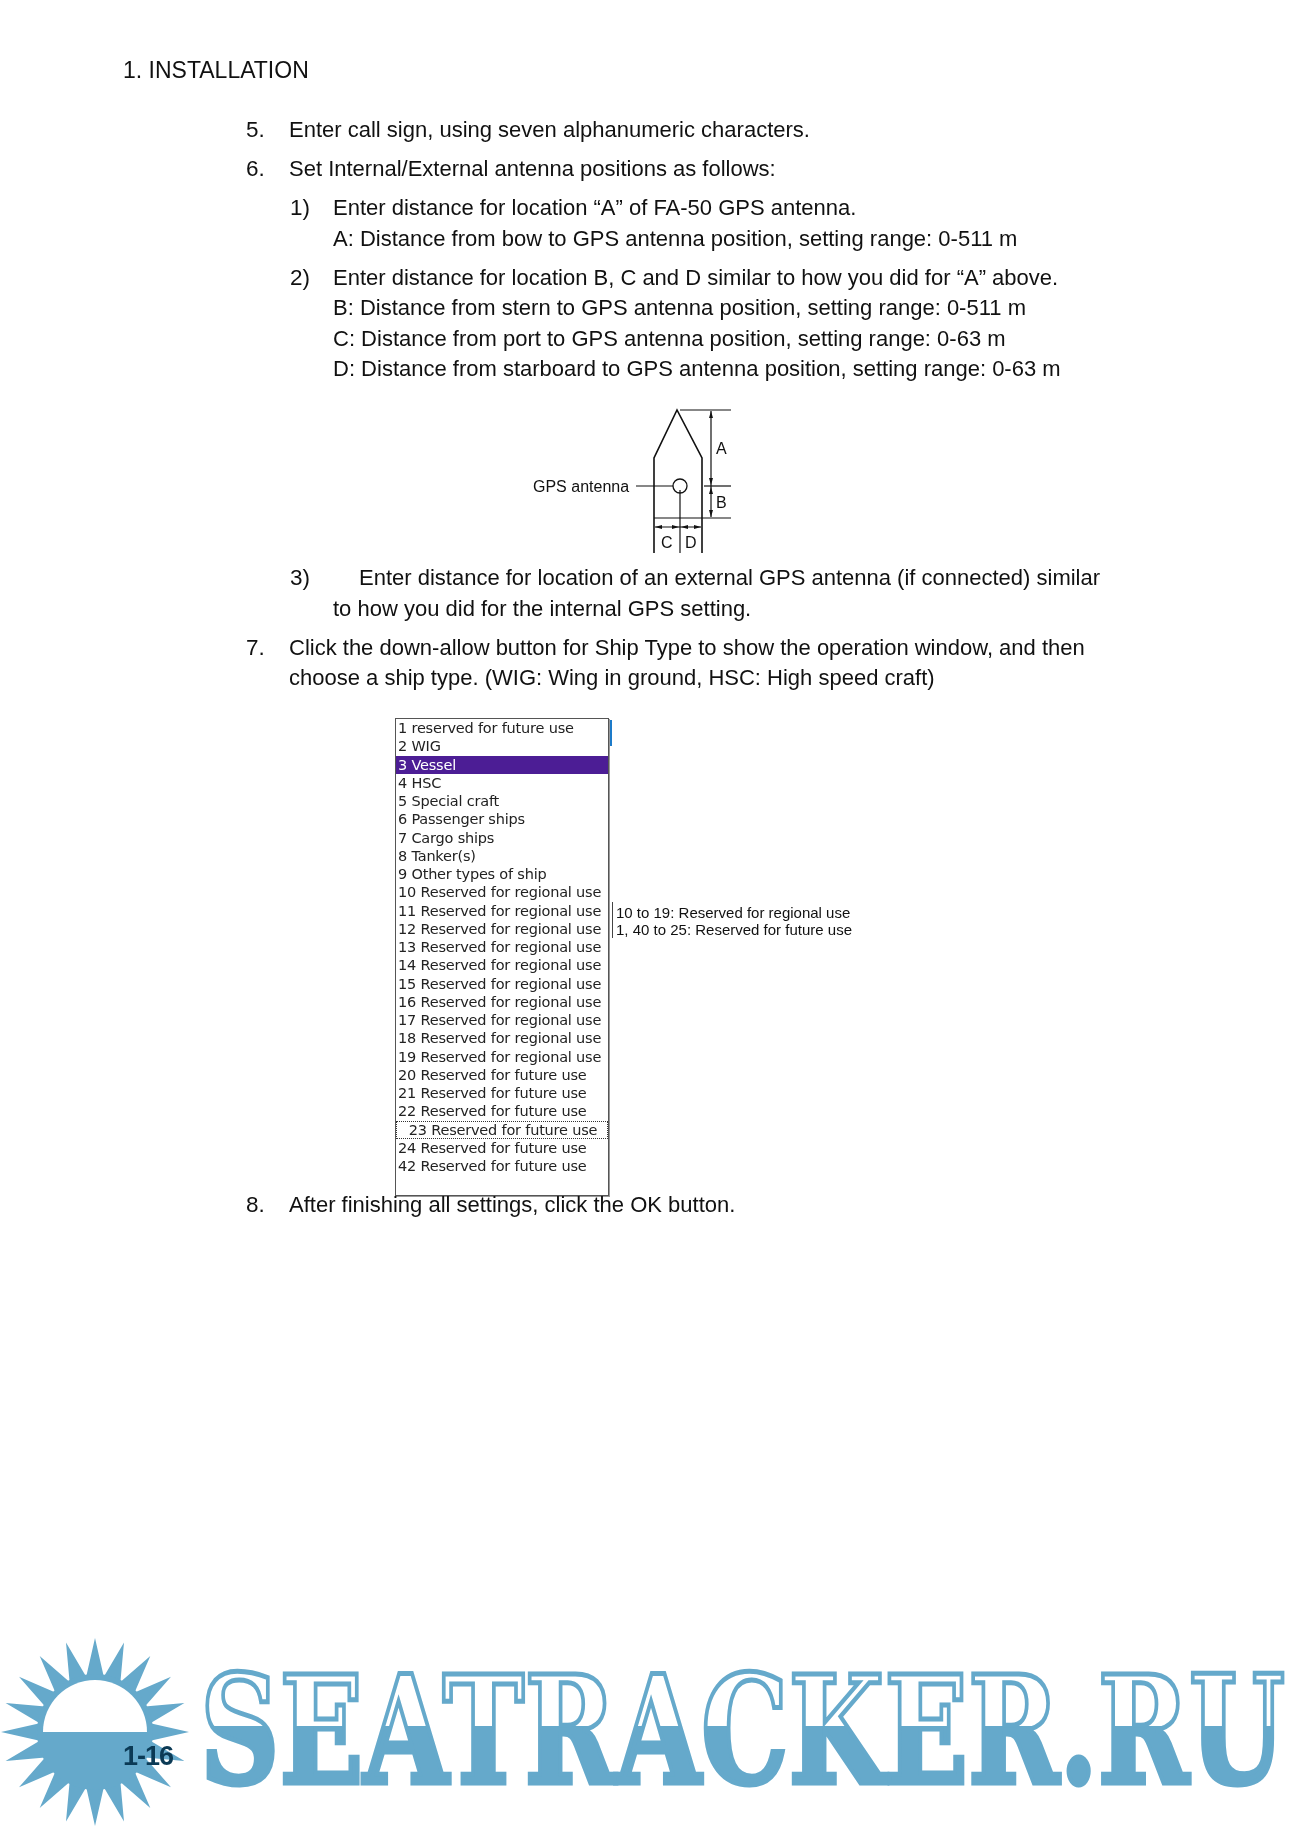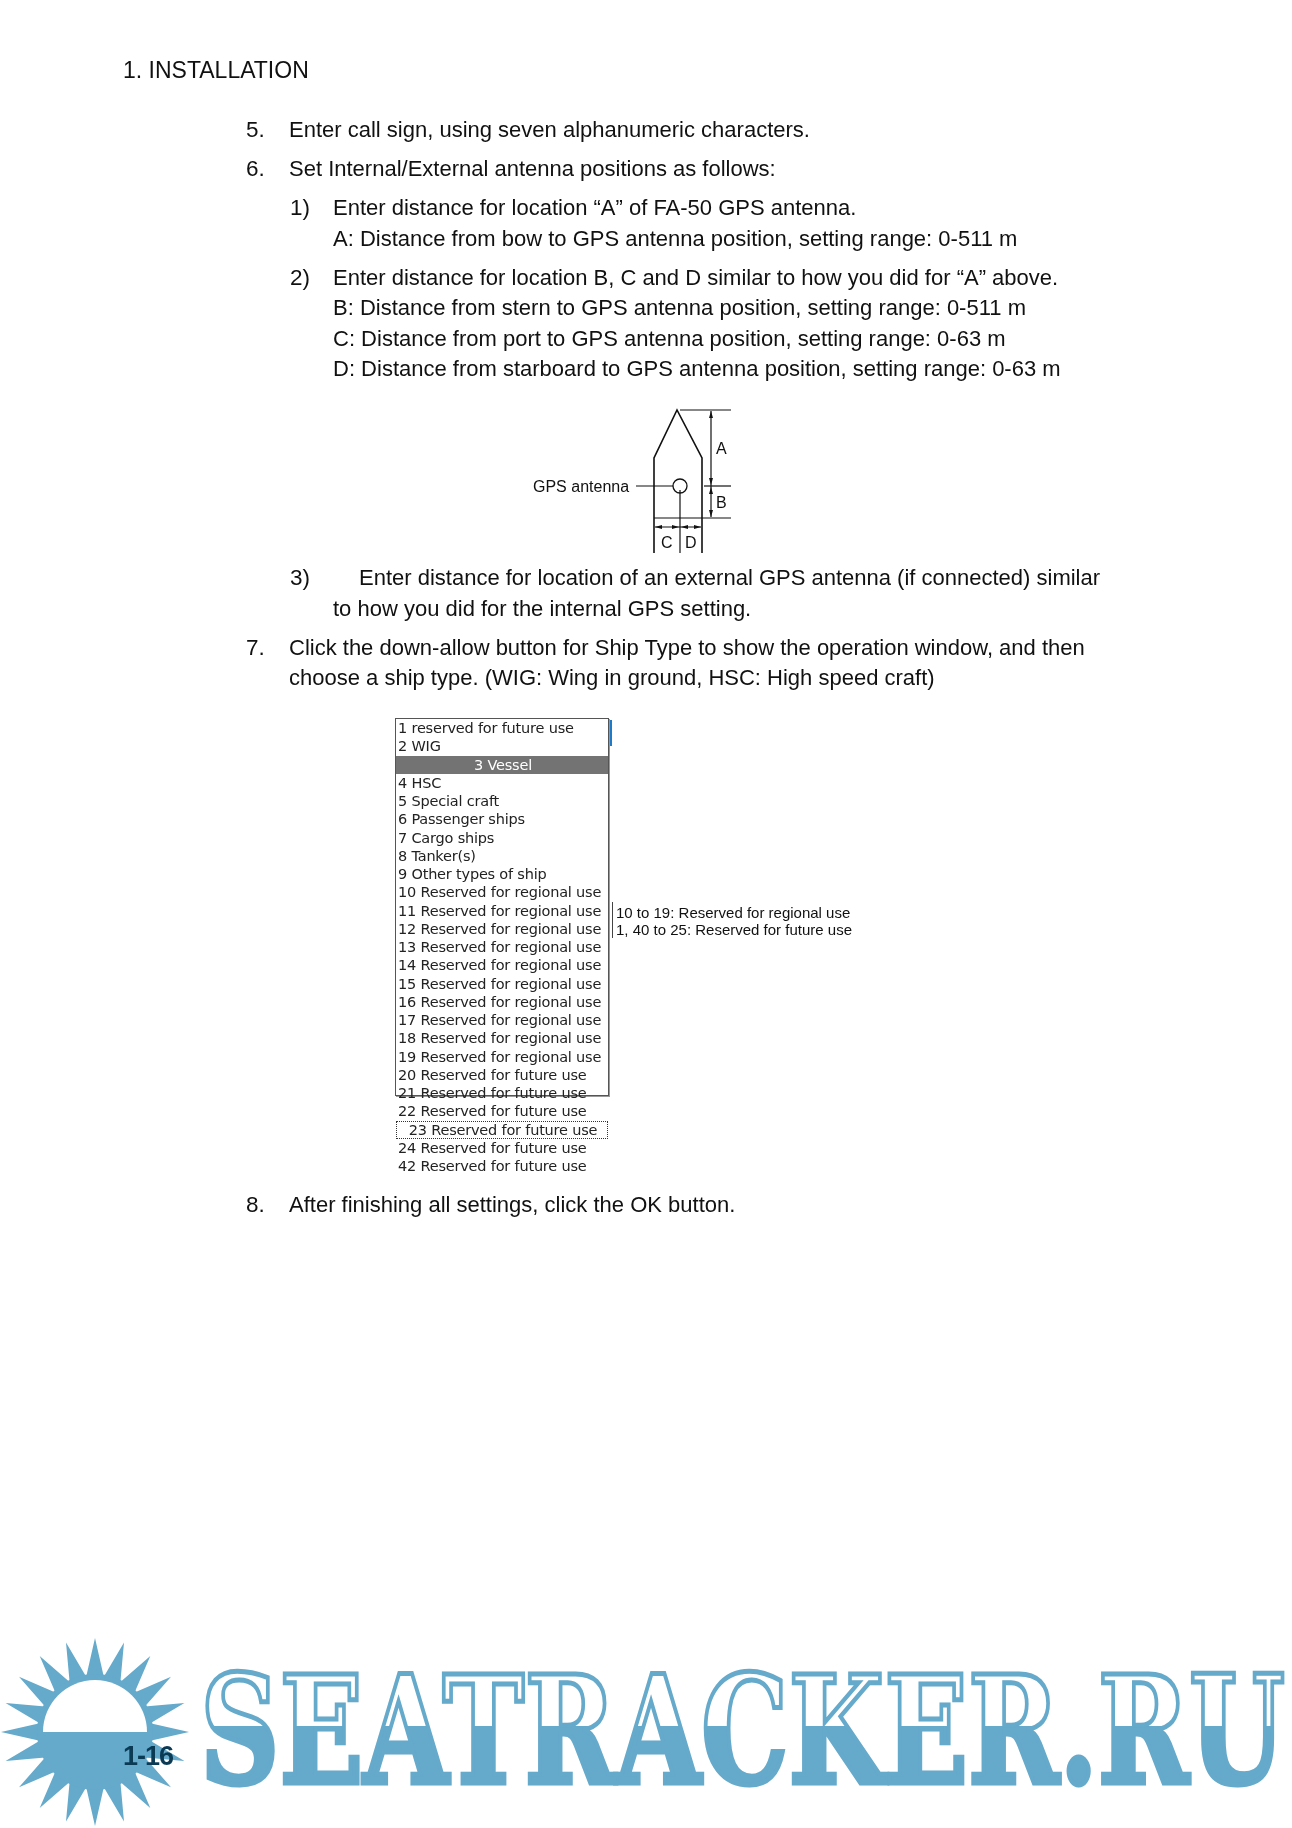--- a/index.html
+++ b/index.html
@@ -6,21 +6,21 @@
   body { width: 1292px; height: 1828px; position: relative; overflow: hidden;
          font-family: "Liberation Sans", sans-serif; color: #111; }
   .abs { position: absolute; white-space: nowrap; }
   .hdr { left: 123px; top: 57px; font-size: 23px; }
   .num { font-size: 22.5px; }
   .txt { font-size: 22px; }
   
   #diagram { position: absolute; left: 520px; top: 400px; width: 240px; height: 160px; }
   #diagram text { font-family: "Liberation Sans", sans-serif; fill: #111; }
   
-  #shiplist { position: absolute; left: 395px; top: 718px; width: 214px; height: 378px;
+  #shiplist { position: absolute; left: 395px; top: 718px; width: 214px; height: 478px;
               border: 1px solid #555; background: #fff; box-sizing: border-box;
               box-shadow: 1px 1px 0 #999; }
   .li { position: relative; height: 18.25px; line-height: 18.25px; font-size: 14.5px;
         font-family: "DejaVu Sans", sans-serif; letter-spacing: -0.2px; color: #222;
         padding-left: 2px; box-sizing: border-box; white-space: nowrap; }
   .li.sel { background: #0a72c2; color: #fff; }
   .li.focus { outline: 1px dotted #333; outline-offset: -1px; text-align: center; }
   #combo-sliver { position: absolute; left: 609px; top: 720px; width: 3px; height: 26px; background: #1d7bc9; }
   .note { font-size: 15px; left: 616px; color: #111; }
   #note-bar { position: absolute; left: 612px; top: 902px; width: 1px; height: 36px; background: #444; }
@@ -89,21 +89,21 @@
 <div class="abs txt" style="left:333px; top:596px;">to how you did for the internal GPS setting.</div>
 
 <div class="abs num" style="left:246px; top:635px;">7.</div>
 <div class="abs txt" style="left:289px; top:635px;">Click the down-allow button for Ship Type to show the operation window, and then</div>
 <div class="abs txt" style="left:289px; top:665px;">choose a ship type. (WIG: Wing in ground, HSC: High speed craft)</div>
 
 <div id="combo-sliver"></div>
 <div id="shiplist">
     <div class="li">1 reserved for future use</div>
     <div class="li">2 WIG</div>
-    <div class="li sel" style="background: #737373; text-align: center;">3 Vessel</div>
+    <div class="li sel" style="background: #4c1d95;">3 Vessel</div>
     <div class="li">4 HSC</div>
     <div class="li">5 Special craft</div>
     <div class="li">6 Passenger ships</div>
     <div class="li">7 Cargo ships</div>
     <div class="li">8 Tanker(s)</div>
     <div class="li">9 Other types of ship</div>
     <div class="li">10 Reserved for regional use</div>
     <div class="li">11 Reserved for regional use</div>
     <div class="li">12 Reserved for regional use</div>
     <div class="li">13 Reserved for regional use</div>

